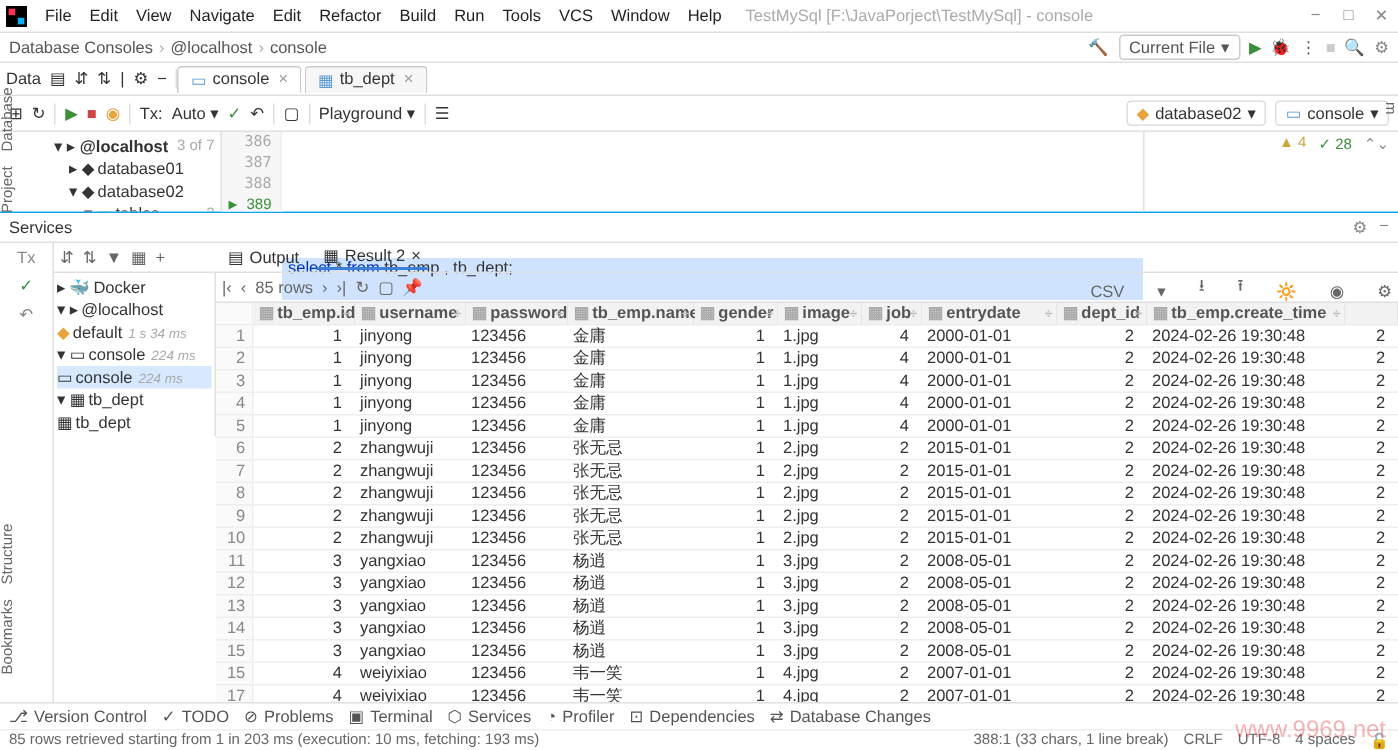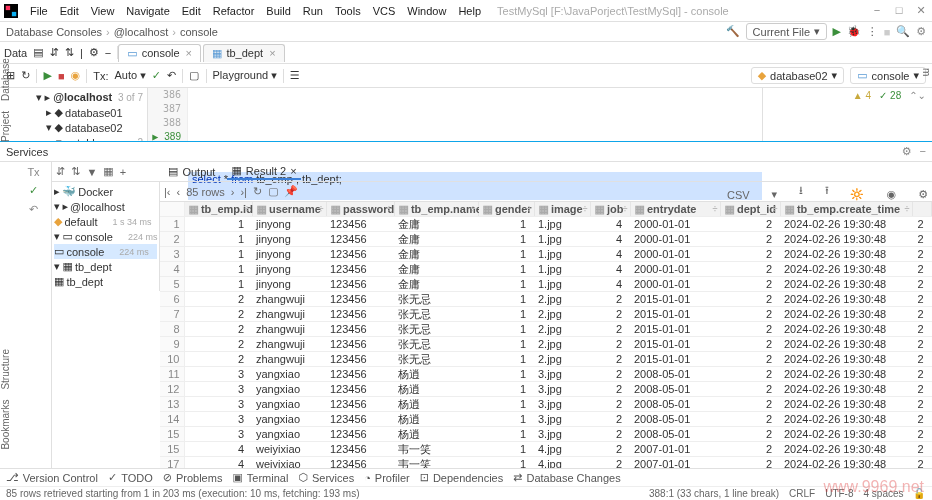--- a/index.html
+++ b/index.html
@@ -36,27 +36,27 @@
 .gutter div { height: 14px; line-height: 14px; font-family: Consolas, monospace; font-size: 10px; }
 .codearea { flex: 1; font-family: Consolas, monospace; font-size: 11px; }
 .codearea .line { height: 28px; line-height: 14px; padding-left: 4px; }
 .codearea .sel { background: #cfe3ff; }
 .kw { color: #0033b3; }
 .rightstrip { width: 170px; border-left: 1px solid #e0e0e0; display: flex; align-items: flex-start; justify-content: flex-end; padding: 2px 6px; gap: 8px; color: #888; font-size: 10px; }
 .rightstrip .warn { color: #c8a93c; }
 .services-hdr { height: 20px; display: flex; align-items: center; padding: 0 6px; border-bottom: 1px solid #e0e0e0; }
 .services-hdr .right { margin-left: auto; display: flex; gap: 8px; color: #888; }
 .services-body { display: flex; height: 310px; }
-.svc-left { width: 36px; border-right: 1px solid #e0e0e0; display: flex; flex-direction: column; align-items: center; gap: 6px; padding-top: 4px; margin-left: 16px; }
+.svc-left { width: 36px; border-right: 1px solid #e0e0e0; display: flex; flex-direction: column; align-items: center; gap: 6px; padding-top: 4px; }
 .svc-left span { color: #888; font-size: 11px; }
 .svc-toolbar { height: 20px; display: flex; align-items: center; padding: 0 4px; gap: 6px; border-bottom: 1px solid #e0e0e0; color: #666; }
 .svc-tree { width: 108px; border-right: 1px solid #e0e0e0; padding: 2px 2px; overflow: hidden; font-size: 11px; }
 .svc-tree .trow { display: flex; align-items: center; gap: 2px; padding: 1px 0; white-space: nowrap; }
 .svc-tree .hl { background: #d6e9ff; }
-.svc-tree .tm { color: #aaa; font-size: 9px; margin-left: 13px; }
+.svc-tree .tm { color: #aaa; font-size: 9px; margin-left: 2px; font-style: italic; }
 .svc-main { flex: 1; display: flex; flex-direction: column; }
 .svc-tabs { height: 20px; display: flex; align-items: center; padding: 0 4px; gap: 8px; border-bottom: 1px solid #e0e0e0; }
 .svc-tabs .tab { display: flex; align-items: center; gap: 4px; padding: 1px 4px; }
 .svc-tabs .tab.active { border-bottom: 2px solid #3b7fd8; }
 .grid-toolbar { height: 20px; display: flex; align-items: center; padding: 0 4px; gap: 6px; border-bottom: 1px solid #e0e0e0; color: #666; }
 .grid-toolbar .right { margin-left: auto; display: flex; gap: 22px; align-items: flex-end; }
 .grid { flex: 1; overflow: hidden; }
 .grid table { width: 100%; border-collapse: collapse; table-layout: fixed; }
 .grid th, .grid td { border-bottom: 1px solid #eee; padding: 0 4px; height: 14px; line-height: 14px; text-align: left; font-size: 11px; white-space: nowrap; }
 .grid th { background: #f2f2f2; border-right: 1px solid #e5e5e5; color: #555; position: relative; }

